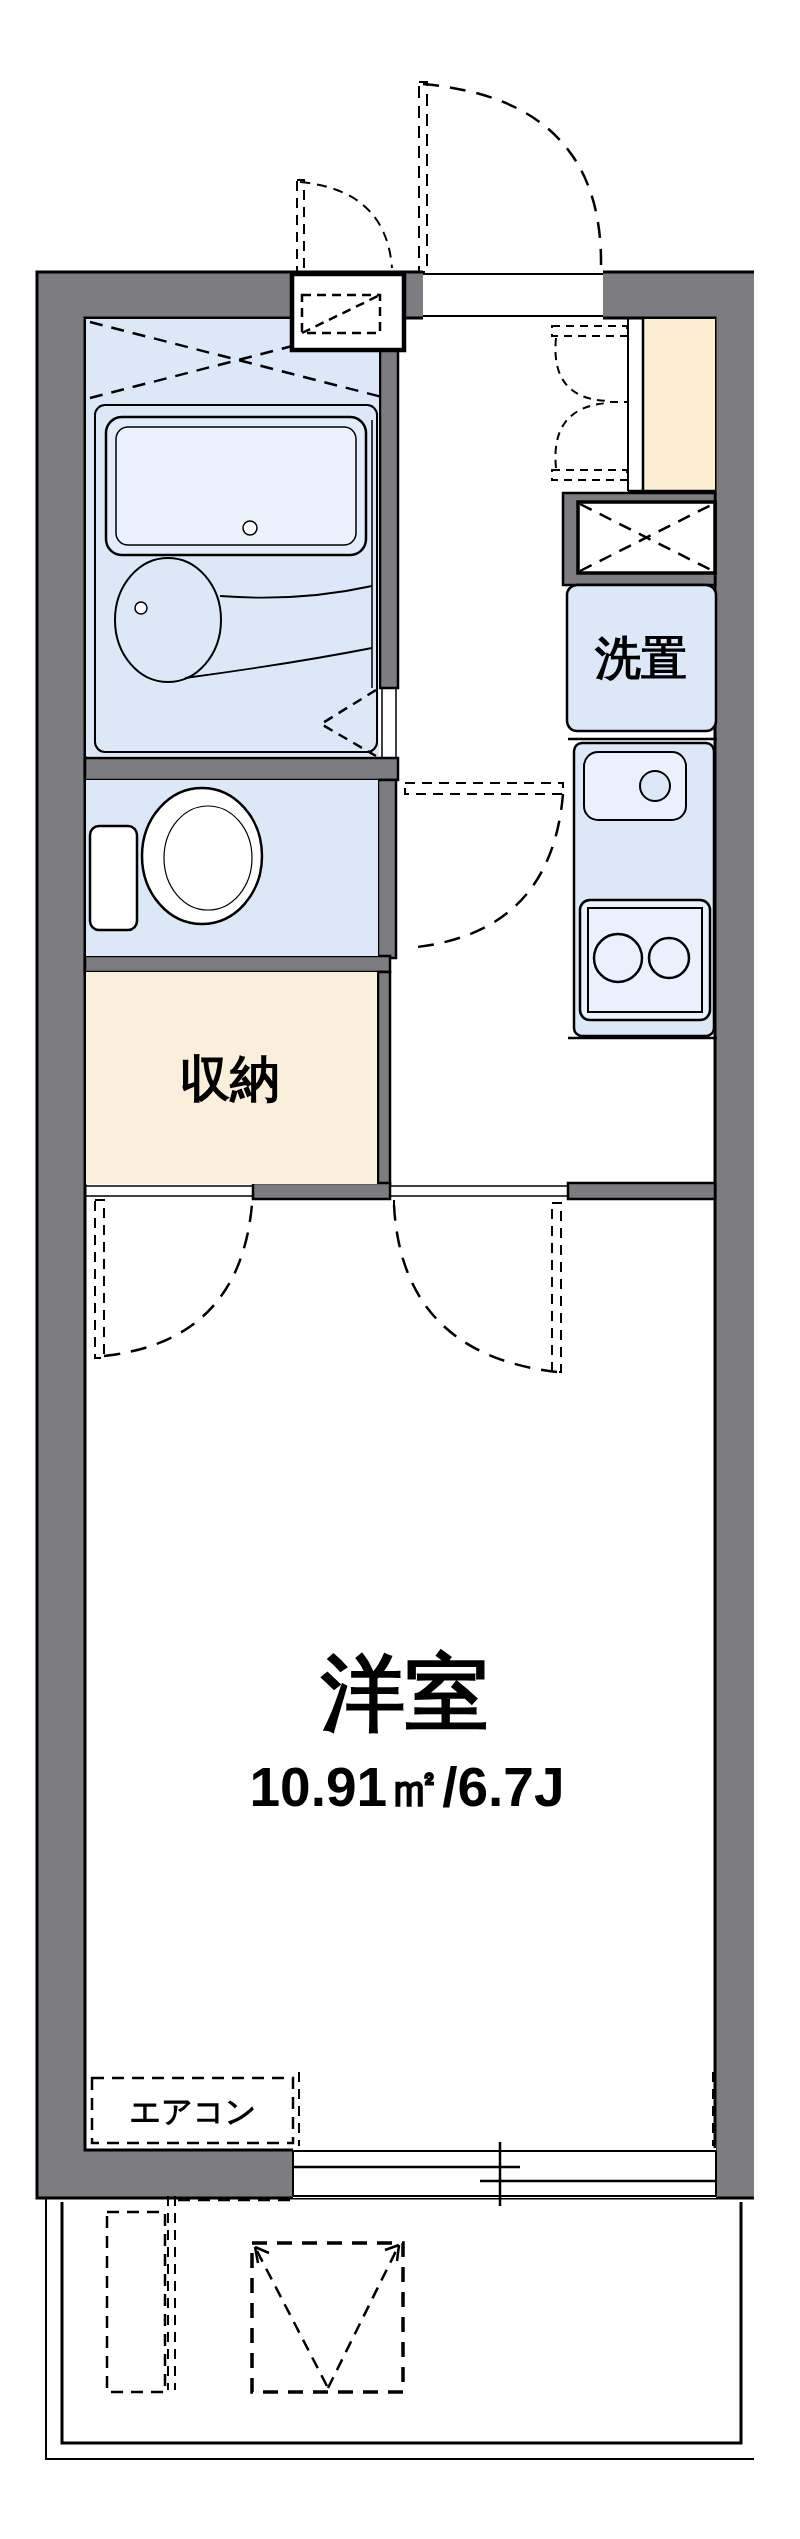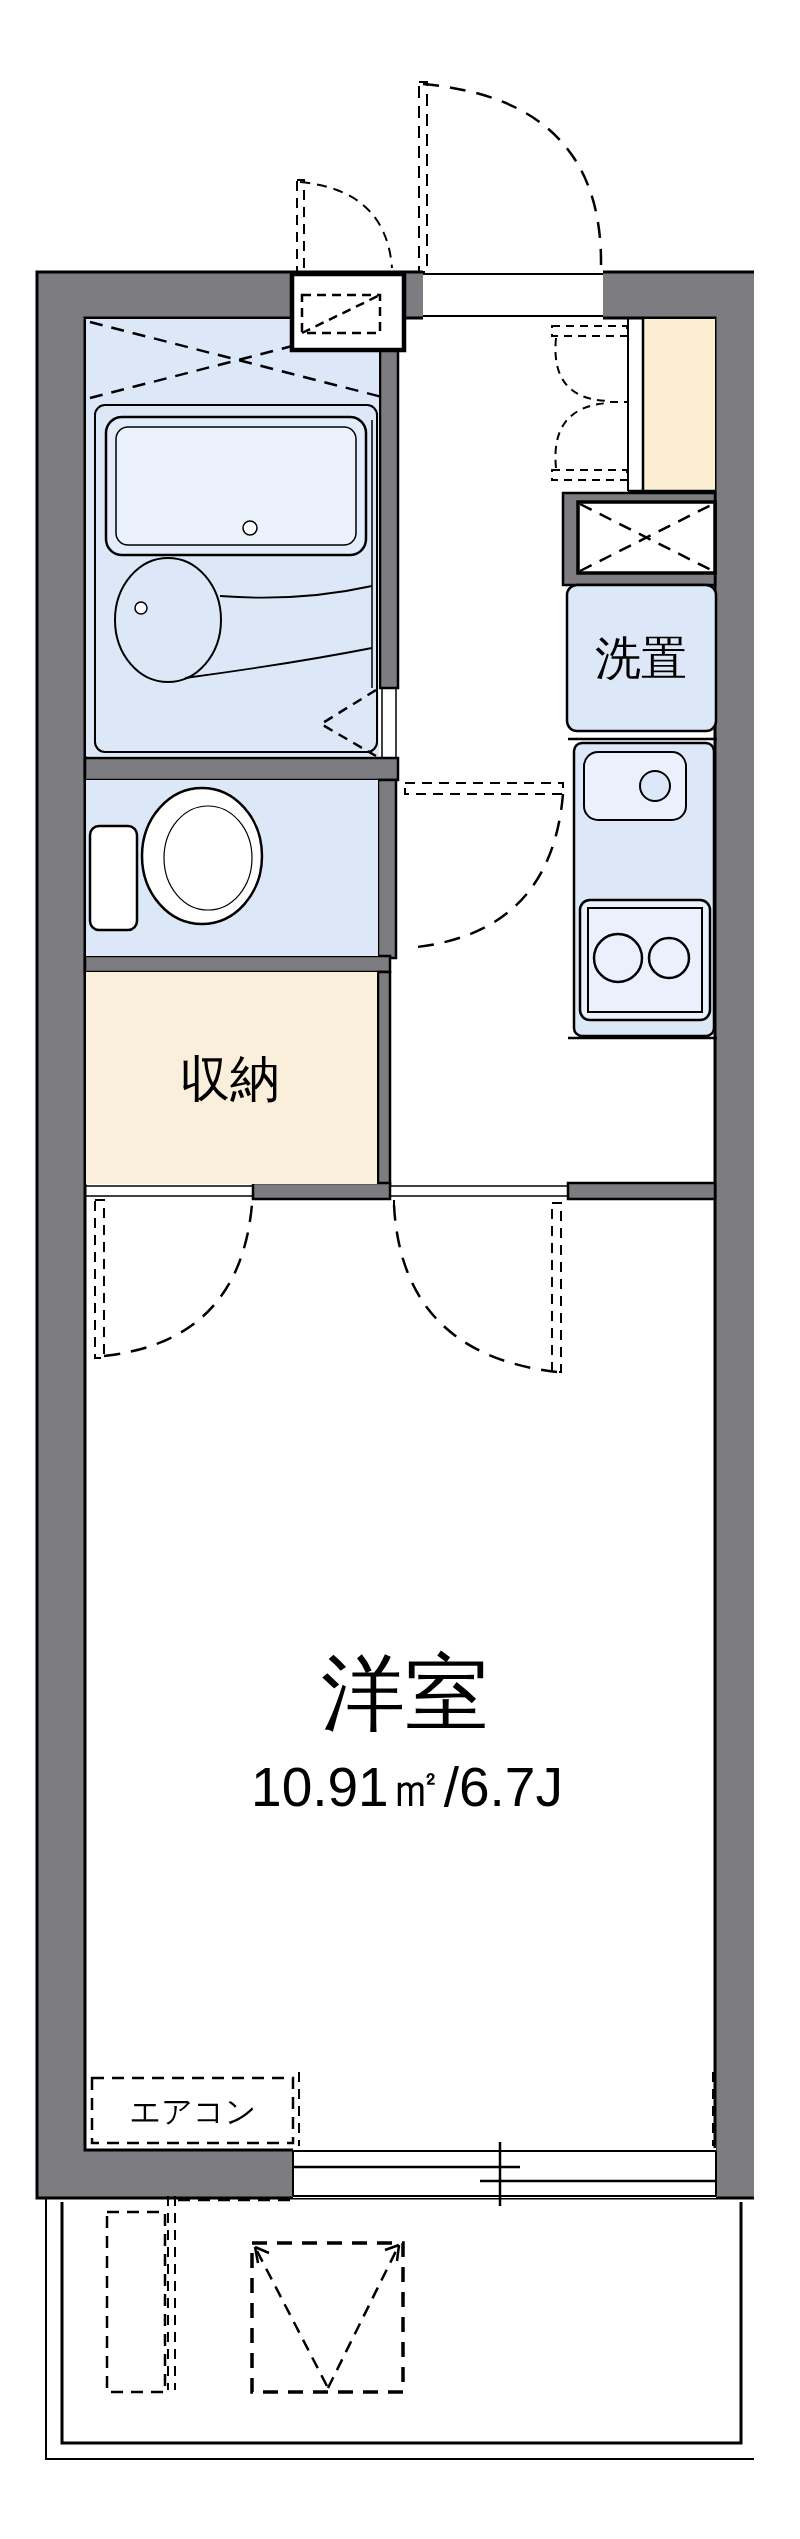--- a/index.html
+++ b/index.html
@@ -1,16 +1,16 @@
 <!DOCTYPE html>
 <html><head>
 <meta charset="utf-8">
 <style>
   html,body{margin:0;padding:0;background:#ffffff;}
-  .stage{position:relative;width:754px;height:2539px;background:#ffffff;overflow:hidden;}
+  .stage{position:relative;width:754px;height:2539px;background:#ffffff;overflow:hidden;font-weight:bold;}
   svg{display:block;}
   .lbl{font-family:"Liberation Sans","DejaVu Sans",sans-serif;fill:#000;}
   .wall{fill:#7c7c81;stroke:#000;stroke-width:2.5;}
   .thin{stroke:#000;fill:none;}
 </style>
 </head>
 <body>
 
 <div class="stage">
 <svg width="800" height="2539" viewBox="0 0 800 2539">

